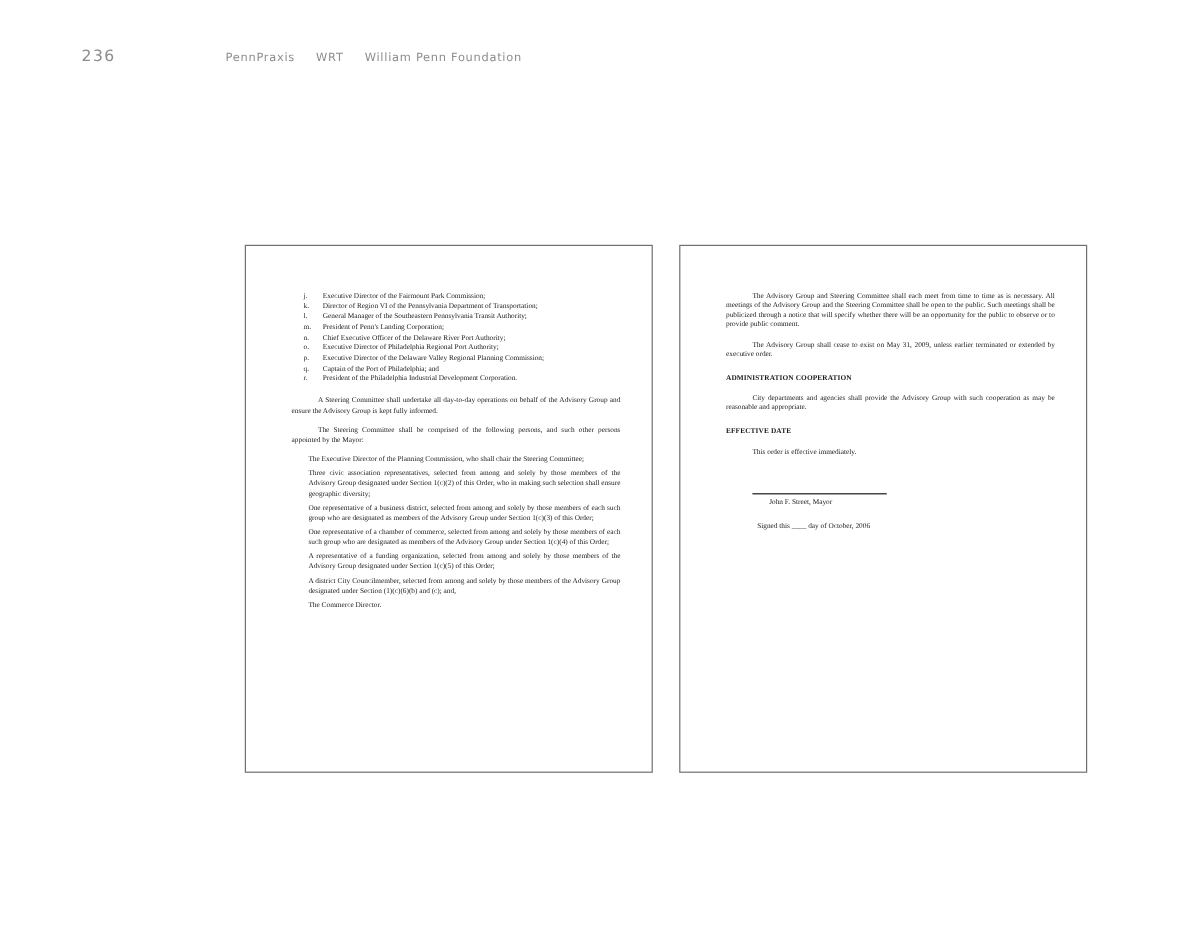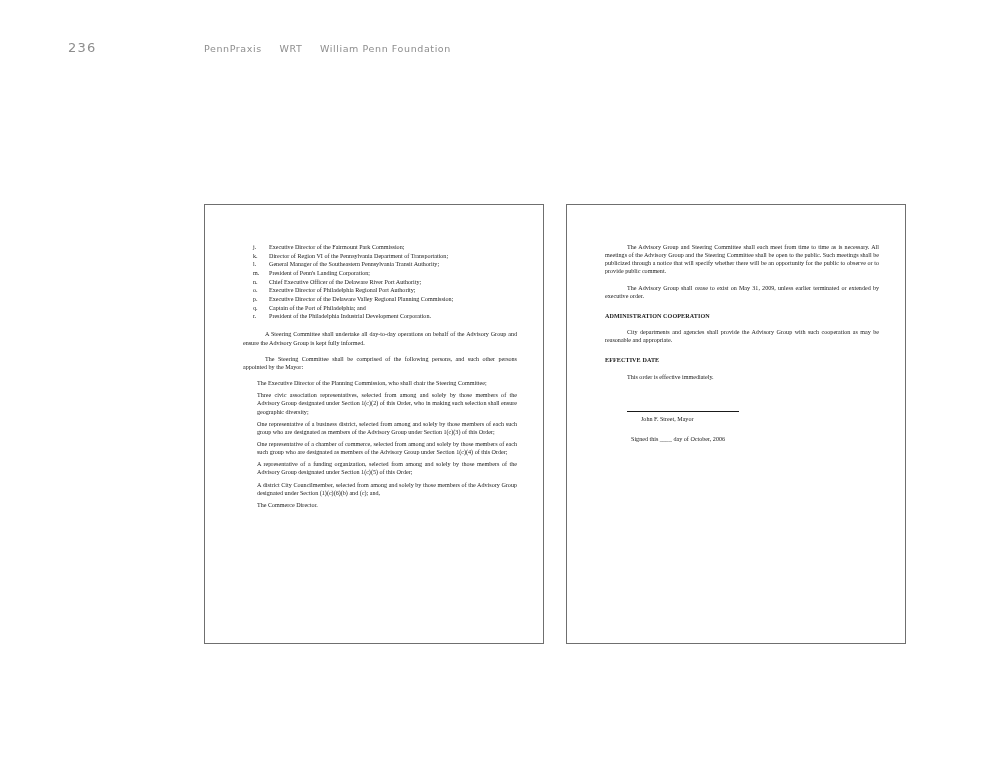--- a/index.html
+++ b/index.html
@@ -28,21 +28,21 @@
     position: absolute;
     left: 68px;
     top: 0;
     font-family: "DejaVu Sans", sans-serif;
     font-size: 13px;
     letter-spacing: 1.2px;
     color: #8d8d8d;
   }
   .header-credits {
     position: absolute;
-    left: 204px;
+    left: 188px;
     top: 3px;
     font-family: "DejaVu Sans", sans-serif;
     font-size: 9.5px;
     letter-spacing: 0.6px;
     color: #8d8d8d;
     white-space: nowrap;
   }
   .header-credits span { margin-right: 14px; }
   .header-credits span:last-child { margin-right: 0; }
 

